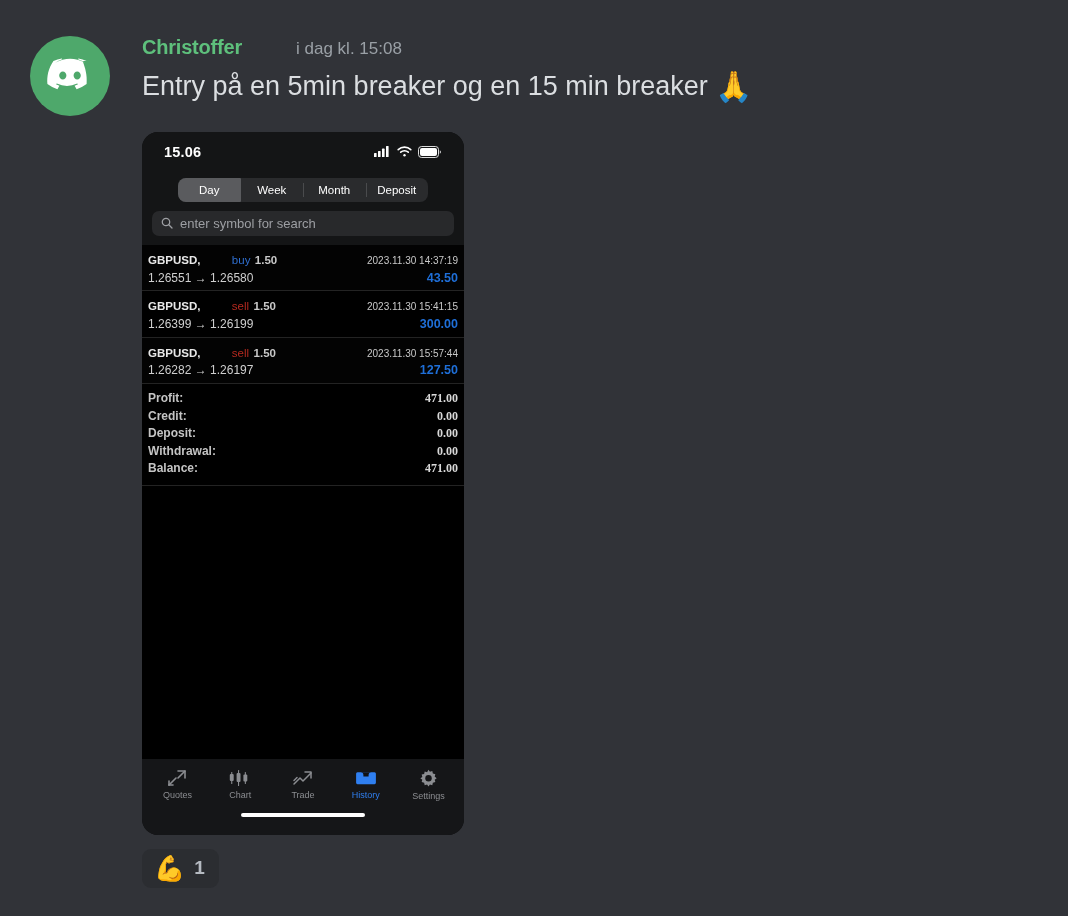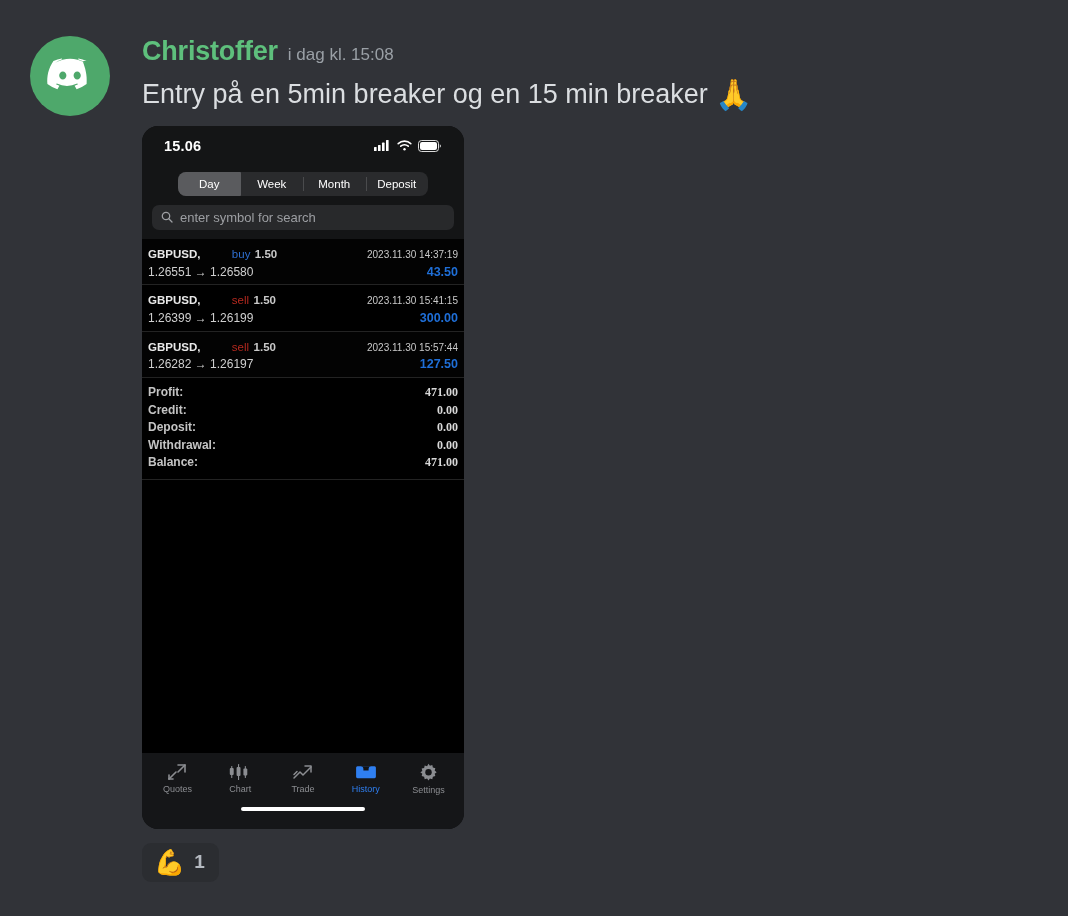--- a/index.html
+++ b/index.html
@@ -22,37 +22,37 @@
     border-radius: 50%;
     background: #4ea86b;
     display: flex; align-items: center; justify-content: center;
   }
   .avatar svg { width: 48px; height: 48px; display: block; }
   
   .msg-col { margin-left: 142px; padding-top: 14px; }
   .msg-head { display: flex; align-items: baseline; gap: 10px; }
   .username {
     color: #5ec07c;
-    font-size: 27px;
+    font-size: 20px;
     font-weight: bold;
     letter-spacing: -.2px;
   }
-  .timestamp { color: #9aa0a6; font-size: 17px; }
+  .timestamp { color: #9aa0a6; font-size: 17px; margin-left: 44px; }
   .msg-body {
     margin-top: 11px;
     color: #dbdee1;
     font-size: 27px;
     line-height: 1.25;
     display: flex; align-items: center; gap: 8px;
     white-space: nowrap;
   }
   .emoji-inline { font-size: 30px; line-height: 1; }
   
   .phone {
-    margin-top: 14px;
+    margin-top: 28px;
     width: 322px; height: 703px;
     background: #111214;
     border-radius: 16px;
     overflow: hidden;
     display: flex; flex-direction: column;
     position: relative;
   }
   .status-bar {
     height: 40px;
     display: flex; align-items: center; justify-content: space-between;

